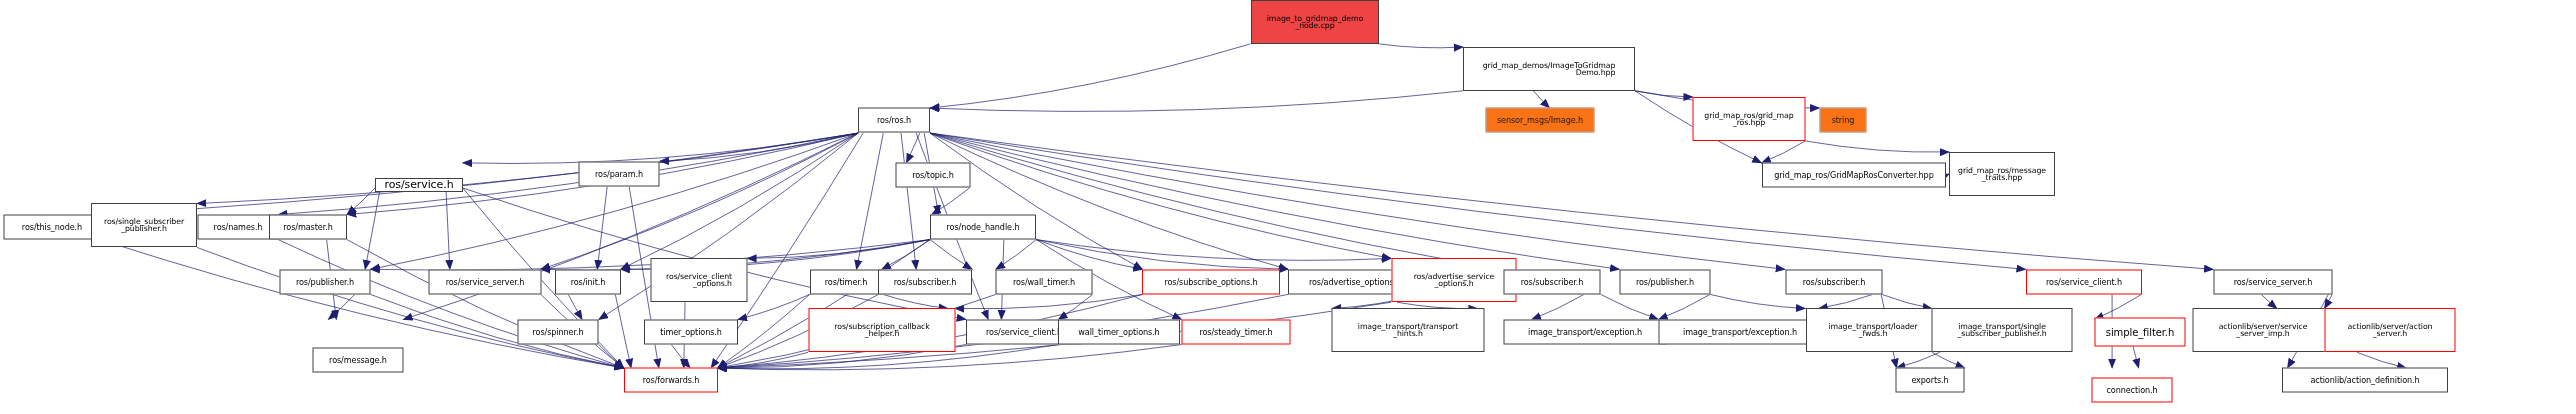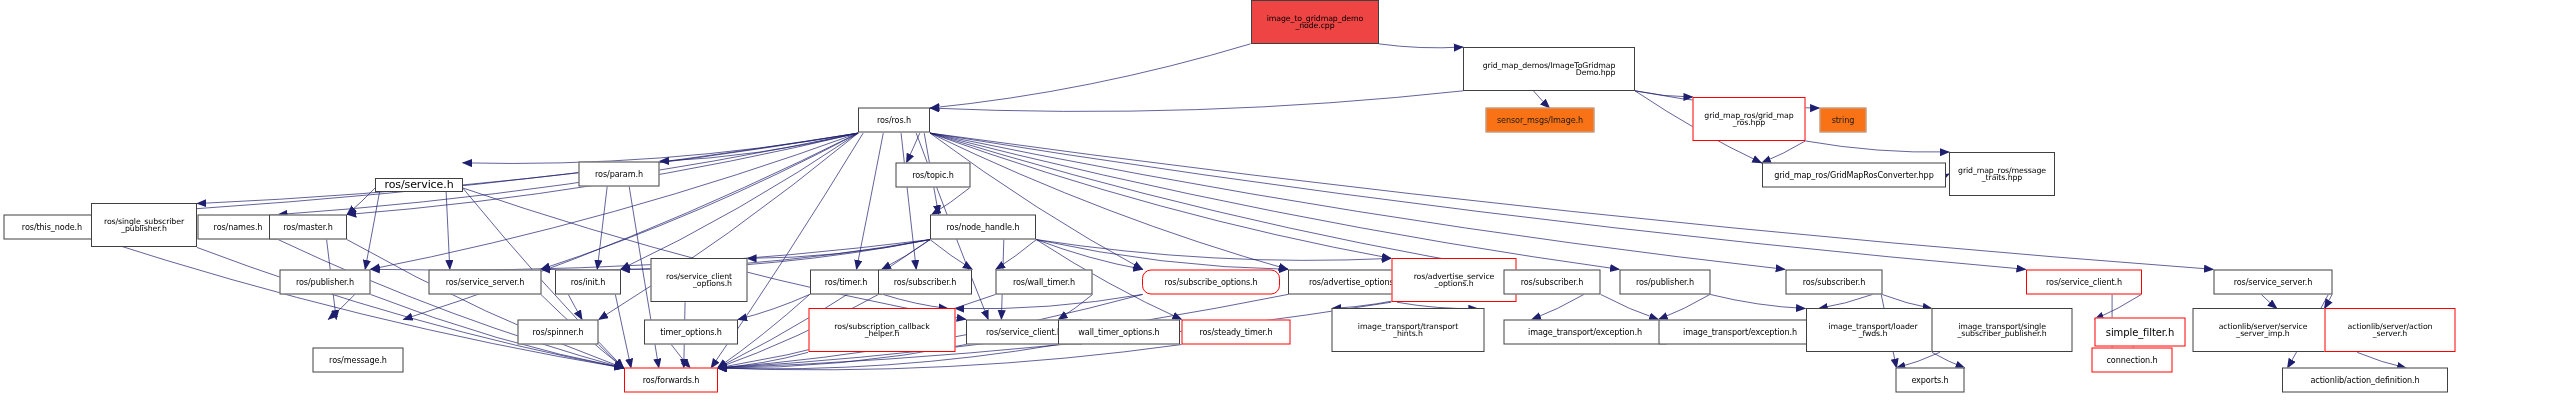--- a/index.html
+++ b/index.html
@@ -168,21 +168,21 @@
       <div class="node" style="left: 308px; top: 227px; width: 78px; height: 25px; font-size: 8.1px;">ros/master.h</div>
       <div class="node" style="left: 983px; top: 227px; width: 106px; height: 25px; font-size: 8.1px;">ros/node_handle.h</div>
       <div class="node" style="left: 325px; top: 282px; width: 91px; height: 25px; font-size: 8.1px;">ros/publisher.h</div>
       <div class="node" style="left: 485px; top: 282px; width: 113px; height: 25px; font-size: 8.1px;">ros/service_server.h</div>
       <div class="node" style="left: 588px; top: 282px; width: 66px; height: 25px; font-size: 8.1px;">ros/init.h</div>
       <div class="node" style="left: 699px; top: 280px; width: 97px; height: 44px; font-size: 7.8px; text-align: right;">ros/service_client
 _options.h</div>
       <div class="node" style="left: 846px; top: 282px; width: 72px; height: 25px; font-size: 8.1px;">ros/timer.h</div>
       <div class="node" style="left: 925px; top: 282px; width: 94px; height: 25px; font-size: 8.1px;">ros/subscriber.h</div>
       <div class="node" style="left: 1044px; top: 282px; width: 97px; height: 25px; font-size: 8.1px;">ros/wall_timer.h</div>
-      <div class="node red" style="left: 1211px; top: 282px; width: 138px; height: 25px; font-size: 8.1px; border-radius: 9px;">ros/subscribe_options.h</div>
+      <div class="node red" style="left: 1211px; top: 282px; width: 138px; height: 25px; font-size: 8.1px;">ros/subscribe_options.h</div>
       <div class="node" style="left: 1355px; top: 282px; width: 134px; height: 25px; font-size: 8.1px;">ros/advertise_options.h</div>
       <div class="node red" style="left: 1454px; top: 280px; width: 125px; height: 44px; font-size: 7.8px;">ros/advertise_service
 _options.h</div>
       <div class="node" style="left: 1552px; top: 282px; width: 97px; height: 25px; font-size: 8.1px;">ros/subscriber.h</div>
       <div class="node" style="left: 1665px; top: 282px; width: 91px; height: 25px; font-size: 8.1px;">ros/publisher.h</div>
       <div class="node" style="left: 1834px; top: 282px; width: 97px; height: 25px; font-size: 8.1px;">ros/subscriber.h</div>
       <div class="node red" style="left: 2084px; top: 282px; width: 116px; height: 25px; font-size: 8.1px;">ros/service_client.h</div>
       <div class="node" style="left: 2273px; top: 282px; width: 119px; height: 25px; font-size: 8.1px;">ros/service_server.h</div>
       <div class="node" style="left: 358px; top: 332px; width: 91px; height: 25px; font-size: 8.1px; margin-top: 28px;">ros/message.h</div>
       <div class="node" style="left: 558px; top: 332px; width: 81px; height: 25px; font-size: 8.1px;">ros/spinner.h</div>
@@ -200,17 +200,17 @@
 _fwds.h</div>
       <div class="node" style="left: 2002px; top: 330px; width: 141px; height: 44px; font-size: 7.8px;">image_transport/single
 _subscriber_publisher.h</div>
       <div class="node red" style="left: 2140px; top: 332px; width: 91px; height: 29px; font-size: 10px;">simple_filter.h</div>
       <div class="node" style="left: 2263px; top: 330px; width: 141px; height: 44px; font-size: 7.8px;">actionlib/server/service
 _server_imp.h</div>
       <div class="node red" style="left: 2390px; top: 330px; width: 131px; height: 44px; font-size: 7.8px;">actionlib/server/action
 _server.h</div>
       <div class="node red" style="left: 671px; top: 380px; width: 94px; height: 25px; font-size: 8.1px;">ros/forwards.h</div>
       <div class="node" style="left: 1930px; top: 380px; width: 69px; height: 25px; font-size: 8.1px;">exports.h</div>
-      <div class="node red" style="left: 2132px; top: 360px; width: 81px; height: 25px; font-size: 8.1px;">connection.h</div>
+      <div class="node red" style="left: 2132px; top: 390px; width: 81px; height: 25px; font-size: 8.1px;">connection.h</div>
       <div class="node" style="left: 2365px; top: 380px; width: 166px; height: 25px; font-size: 8.1px;">actionlib/action_definition.h</div>
     </div>
 </div>
 
 
 </body></html>

